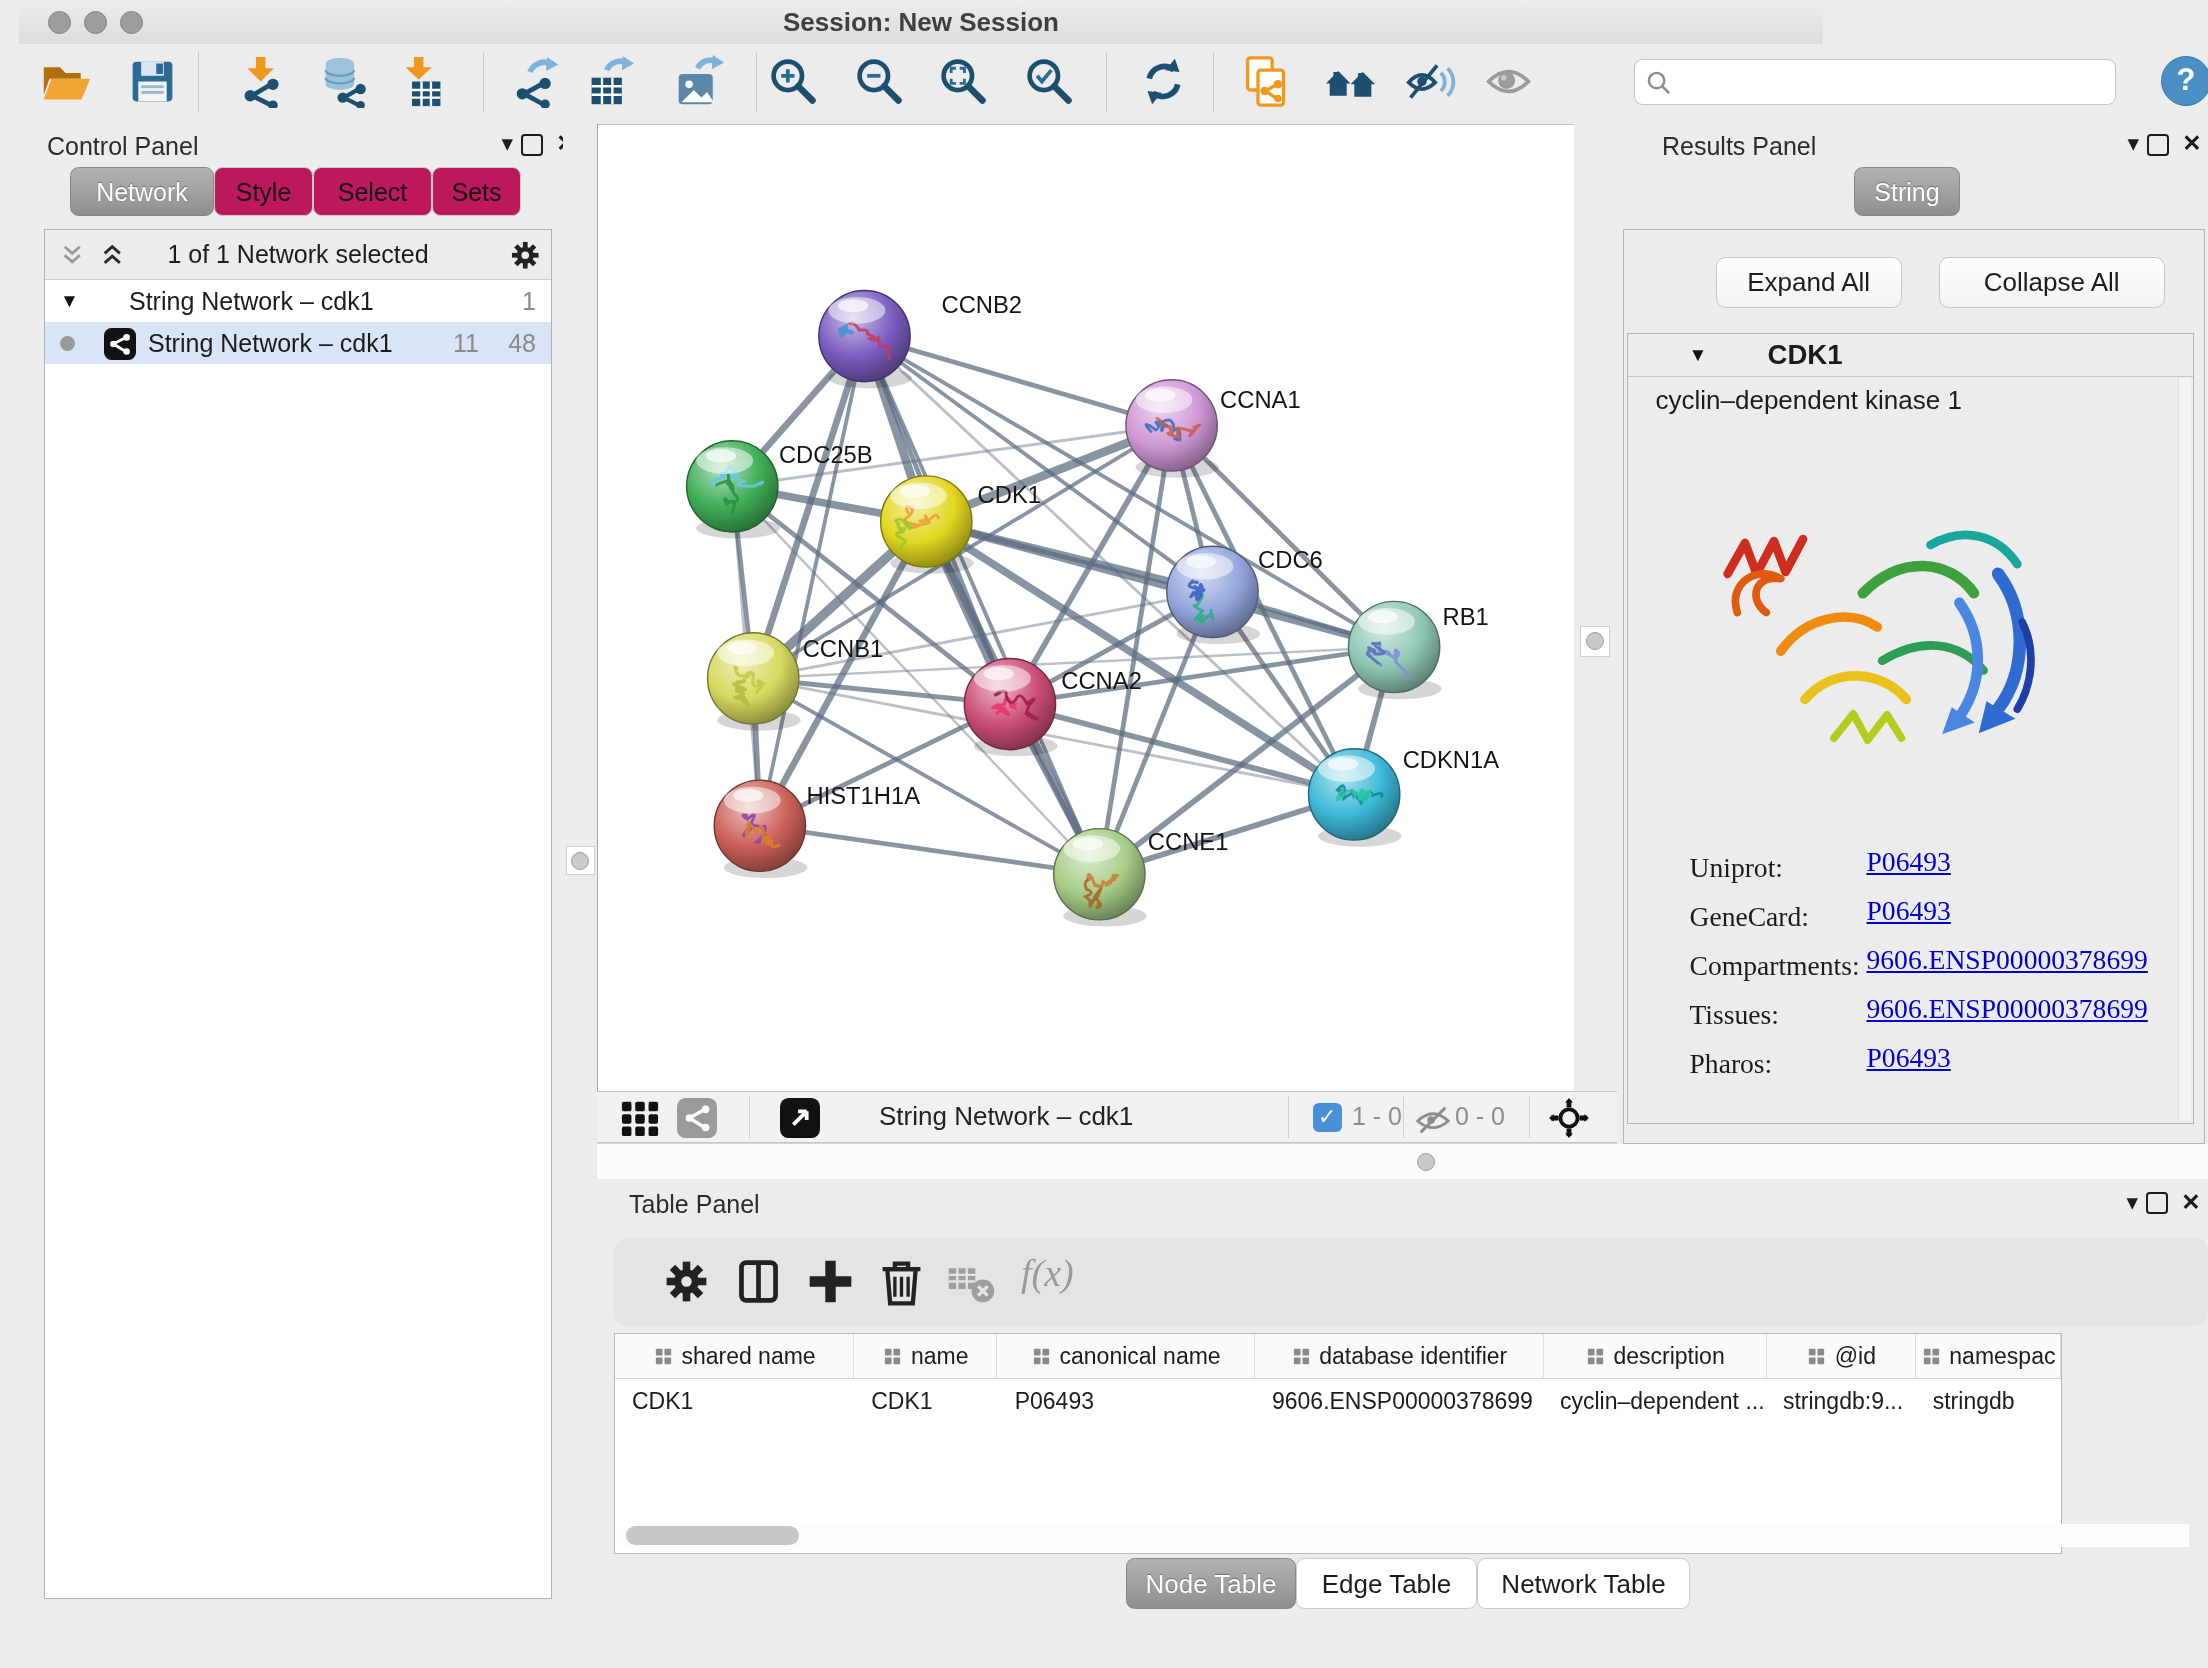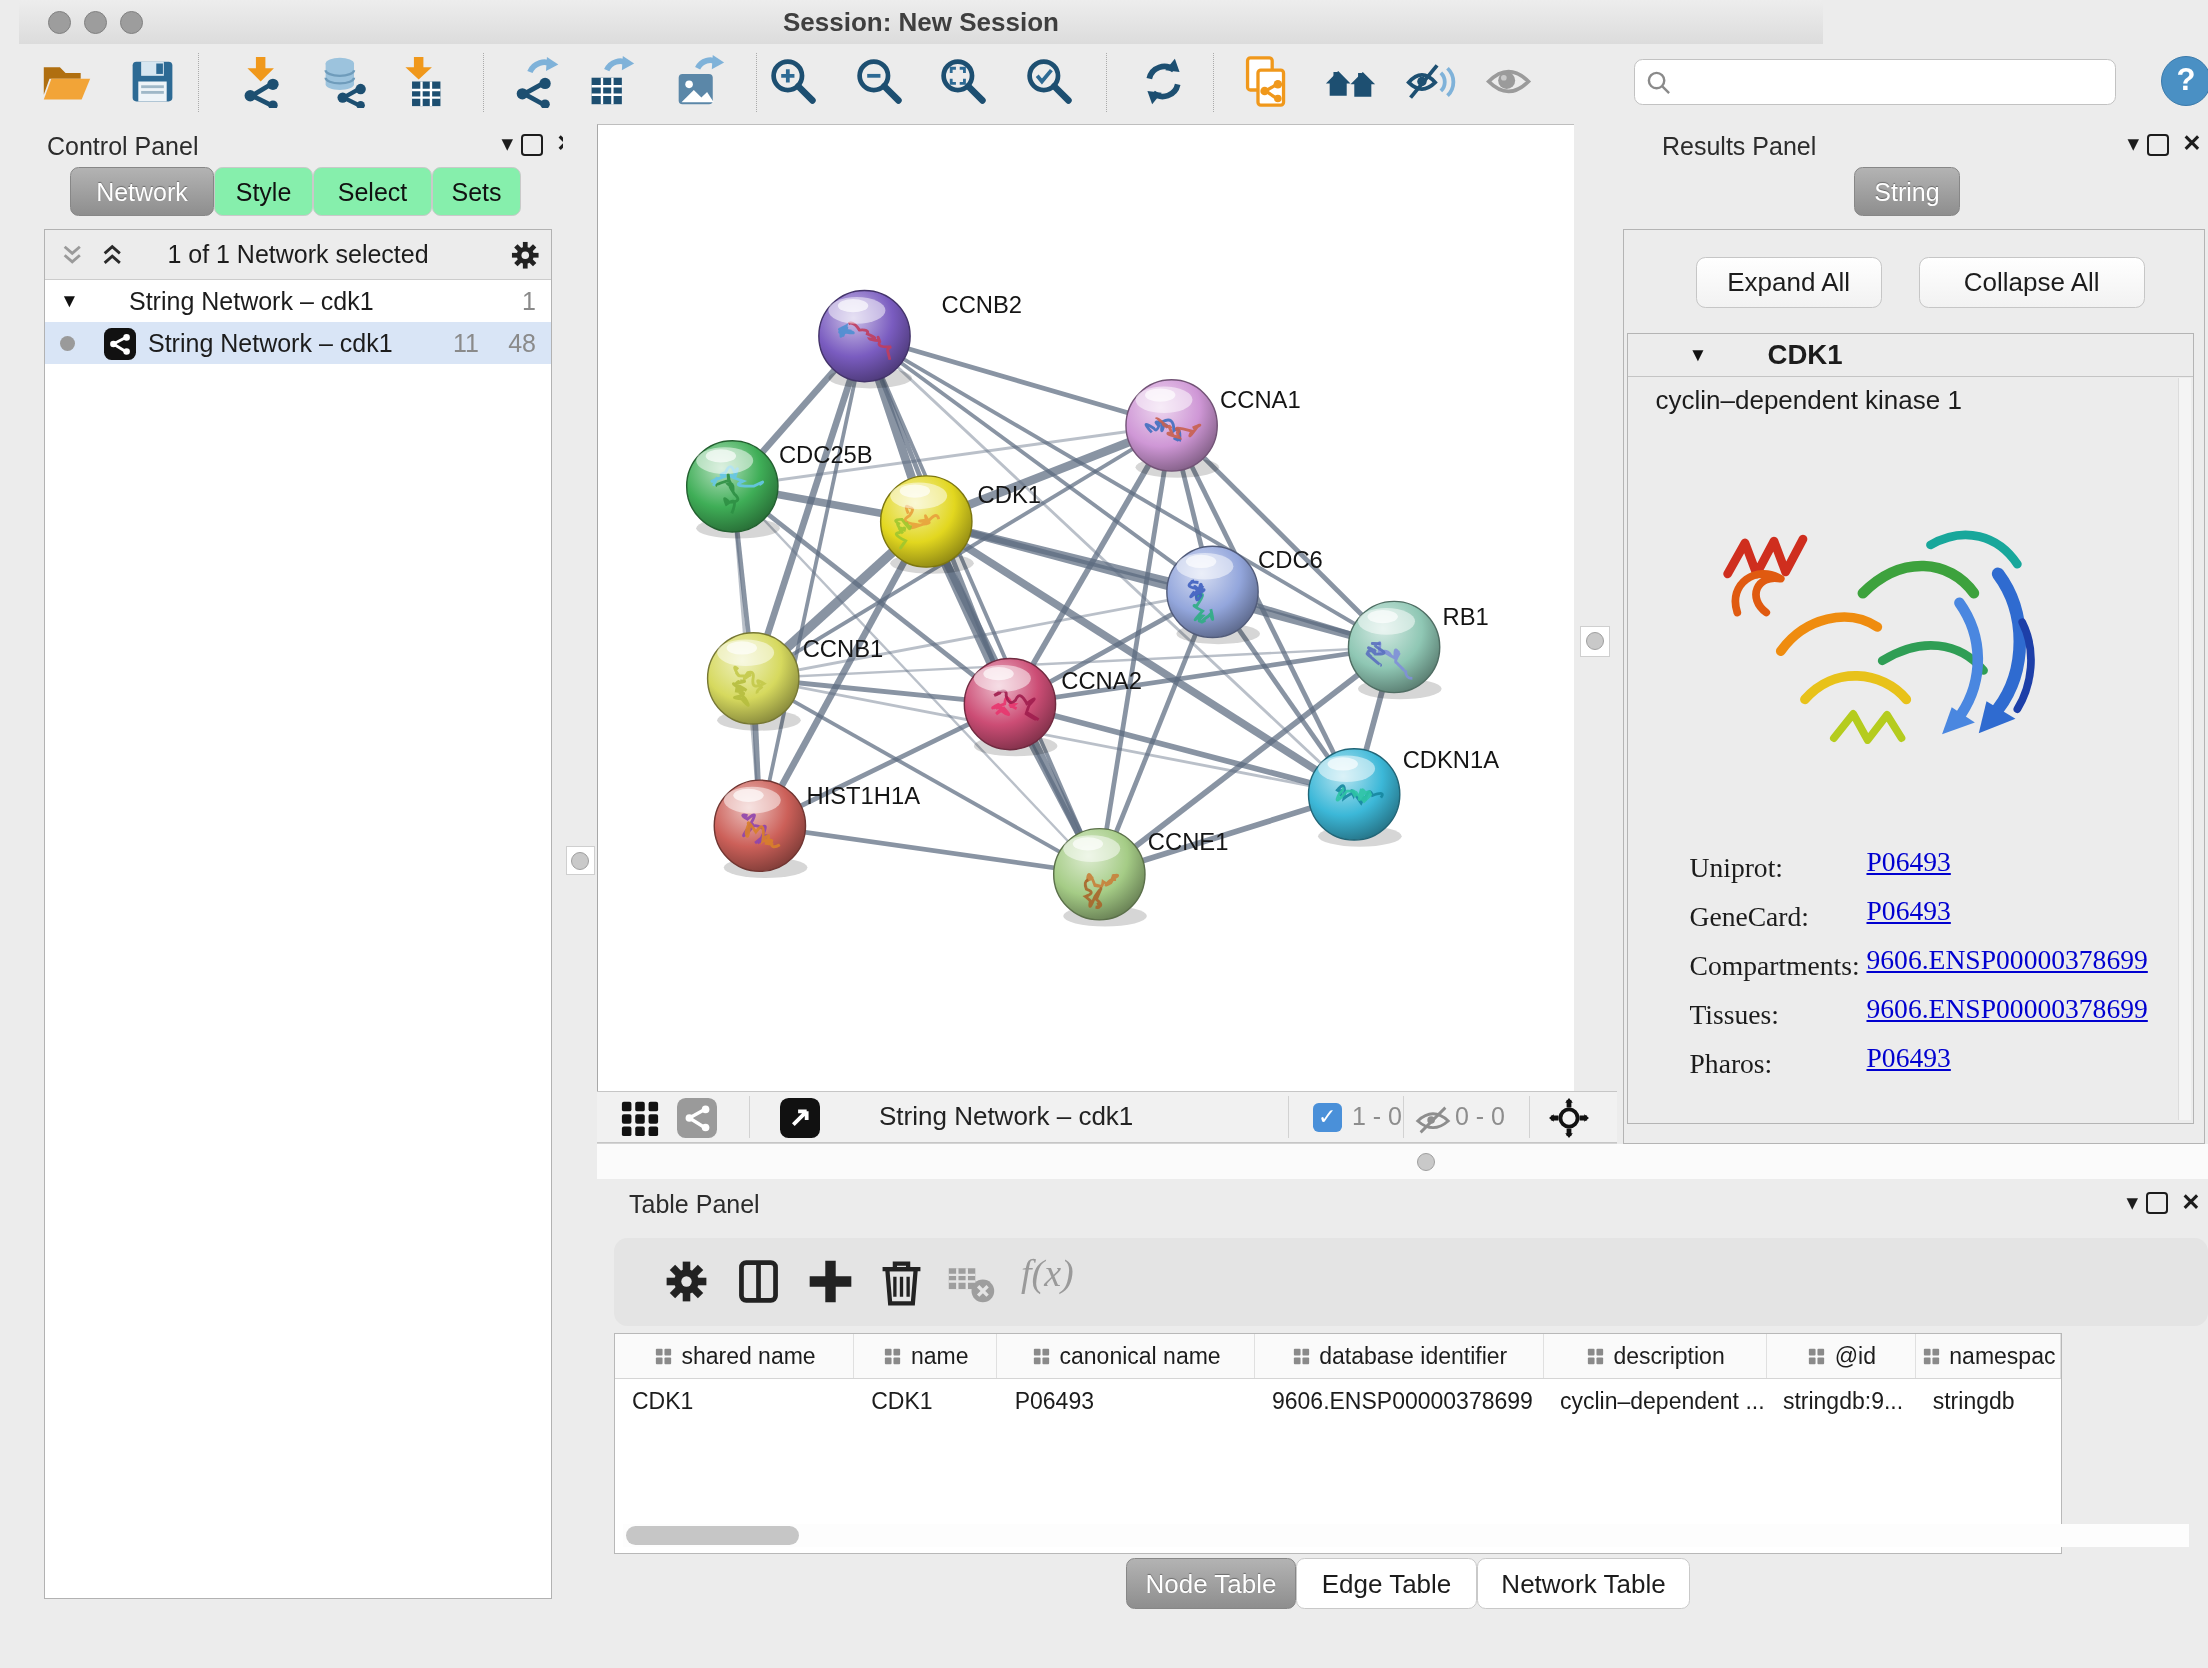--- a/index.html
+++ b/index.html
@@ -27,21 +27,21 @@
     outline:none;font-size:24px;font-family:"Liberation Sans",sans-serif;background:transparent;}
   #help-btn{position:absolute;left:2161px;top:12.4px;width:48px;height:48px;border-radius:50%;
     background:#4a90c4;border:1.9px solid #3a7aab;color:#fff;font-size:31px;font-weight:bold;
     text-align:center;line-height:46px;}
   
   .panel-title{font-size:25px;color:#2c2c2c;}
   .winctl{display:inline-block;font-size:23px;color:#1c1c1c;margin-left:17px;vertical-align:middle;}
   .maxbox{display:inline-block;width:18px;height:18px;border:2.9px solid #1c1c1c;border-radius:3.8px;
     margin-left:17px;vertical-align:middle;}
   .tab{position:absolute;height:49px;line-height:49px;text-align:center;font-size:25px;
-    background:#86efac;border:1px solid #c9c9c9;border-radius:8.6px;color:#111;box-sizing:border-box;}
+    background:#be185d;border:1px solid #c9c9c9;border-radius:8.6px;color:#111;box-sizing:border-box;}
   .tab.active{background:linear-gradient(#b3b3b3,#8e8e8e);color:#fff;border-color:#878787;
     text-shadow:0 -1px 1px rgba(0,0,0,.35);}
   
   #control-panel{position:absolute;left:0;top:124px;width:563px;height:1484px;background:#ececec;
     border-right:1.9px solid #b3b3b3;padding-left:20px;}
   #cp-box{position:absolute;left:44px;top:105px;width:508px;height:1370px;background:#fff;
     border:1.9px solid #b2b2b2;box-sizing:border-box;}
   #cp-header{position:relative;height:49px;background:#ececec;border-bottom:1.9px solid #cccccc;}
   #cp-header .sel-text{position:absolute;left:0;width:100%;text-align:center;line-height:49px;
     font-size:25px;}
@@ -69,21 +69,21 @@
   #sel-checkbox{position:absolute;left:716px;top:11.4px;width:28.5px;height:28.5px;background:#4a90d9;
     border-radius:5.7px;color:#fff;font-size:22px;text-align:center;line-height:28.5px;}
   #h-splitter{position:absolute;left:597px;top:1143px;width:1611px;height:36px;background:#fbfbfb;
     border-top:1px solid #d4d4d4;border-bottom:1px solid #cfcfcf;}
   
   #results-panel{position:absolute;left:1617px;top:124px;width:592px;height:1020px;background:#ececec;}
   #rp-box{position:absolute;left:5.7px;top:105px;width:582px;height:915px;border:1.9px solid #b4b4b4;
     background:#ececec;box-sizing:border-box;}
   .rp-btn{position:absolute;top:27px;height:51px;background:linear-gradient(#ffffff,#f2f2f2);
     border:1.9px solid #c6c6c6;border-radius:9.5px;font-size:26px;text-align:center;line-height:48px;
-    box-sizing:border-box;}
+    box-sizing:border-box;margin-left:20px;}
   #rp-inner{position:absolute;left:3.8px;top:103px;width:567px;height:791px;border:1.9px solid #b4b4b4;
     background:#ececec;box-sizing:border-box;}
   #rp-inner-header{position:relative;height:42px;border-bottom:1.9px solid #c4c4c4;}
   #cdk1-title{position:absolute;left:139px;top:0;font-size:27.6px;font-weight:bold;line-height:42px;}
   #cdk1-desc{position:absolute;left:27px;top:51px;font-size:26px;}
   #protein-img{position:absolute;left:61px;top:95px;width:396px;height:396px;}
   #crosslinks{position:absolute;left:34px;top:504px;width:514px;
     font-family:"Liberation Serif",serif;}
   #crosslinks .cl-head{font-size:29.5px;font-weight:bold;margin-bottom:13.3px;}
   .cl-row{position:relative;height:49px;font-size:27.6px;}

